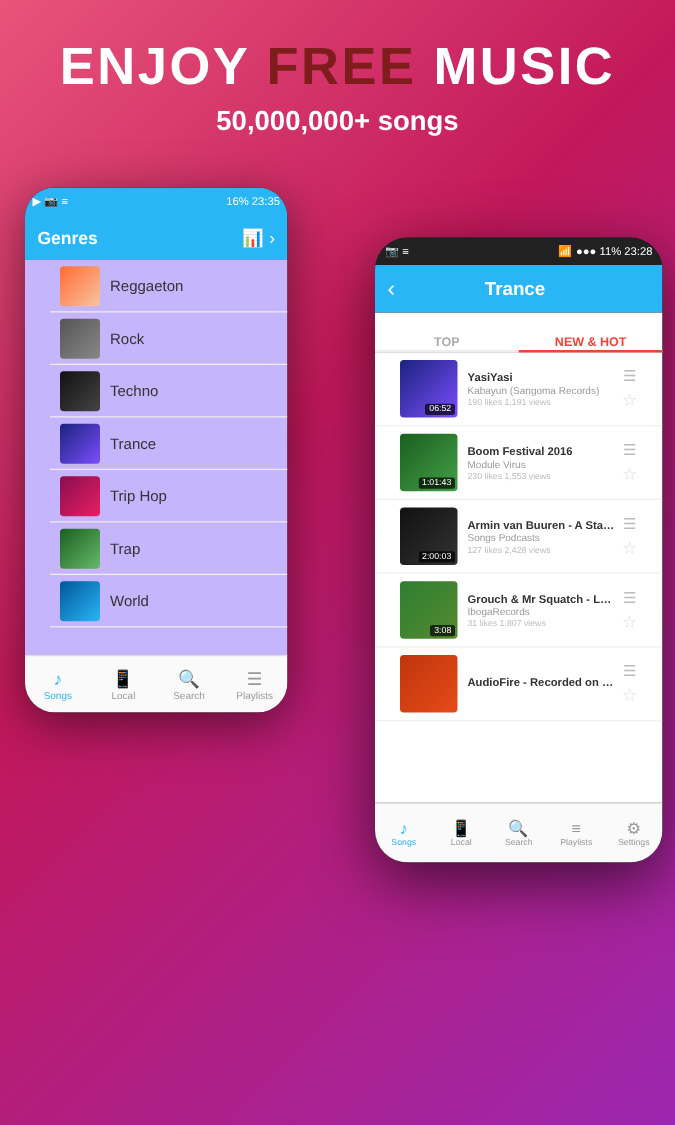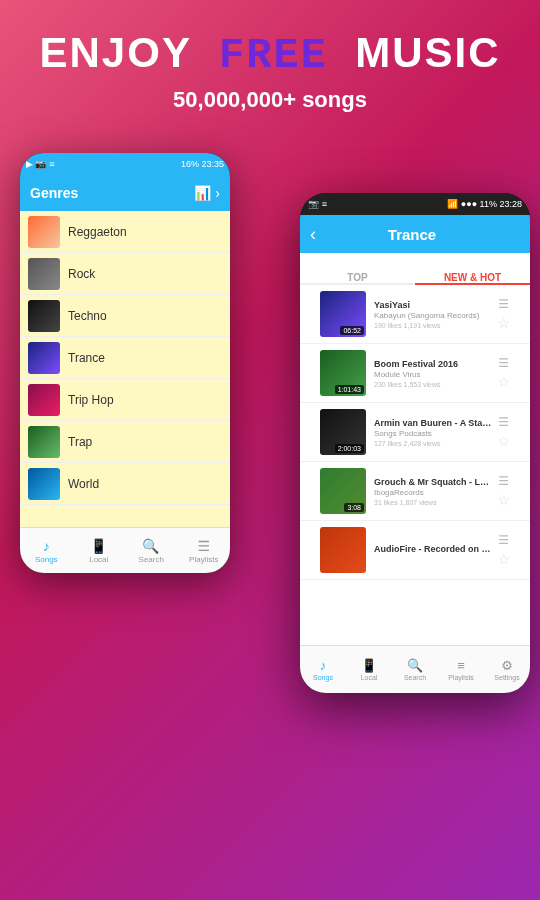--- a/index.html
+++ b/index.html
@@ -24,23 +24,22 @@
     .hero-title .enjoy {
       font-size: 42px;
       font-weight: 900;
       color: white;
       letter-spacing: 2px;
       text-align: right;
     }
     .hero-title .free {
       font-size: 42px;
       font-weight: 900;
-      color: #6d28d9;
+      color: #7f1d1d;
       letter-spacing: 2px;
-      font-family: Liberation Mono, monospace;
     }
     .hero-title .music {
       font-size: 42px;
       font-weight: 900;
       color: white;
       letter-spacing: 2px;
     }
     .hero-subtitle {
       font-size: 22px;
       color: white;
@@ -89,23 +88,24 @@
       justify-content: space-between;
       padding: 0 10px;
     }
     .toolbar-title {
       font-size: 14px;
       color: white;
       font-weight: bold;
     }
 
     .genres-list {
-      background: #fef9c3;
+      background: #c4b5fd;
       height: calc(100% - 58px - 46px);
       overflow: hidden;
+      padding-left: 20px;
     }
 
     .genre-item {
       display: flex;
       align-items: center;
       height: 42px;
       border-bottom: 1px solid #eee;
       padding: 0 8px;
     }
     .genre-thumb {

